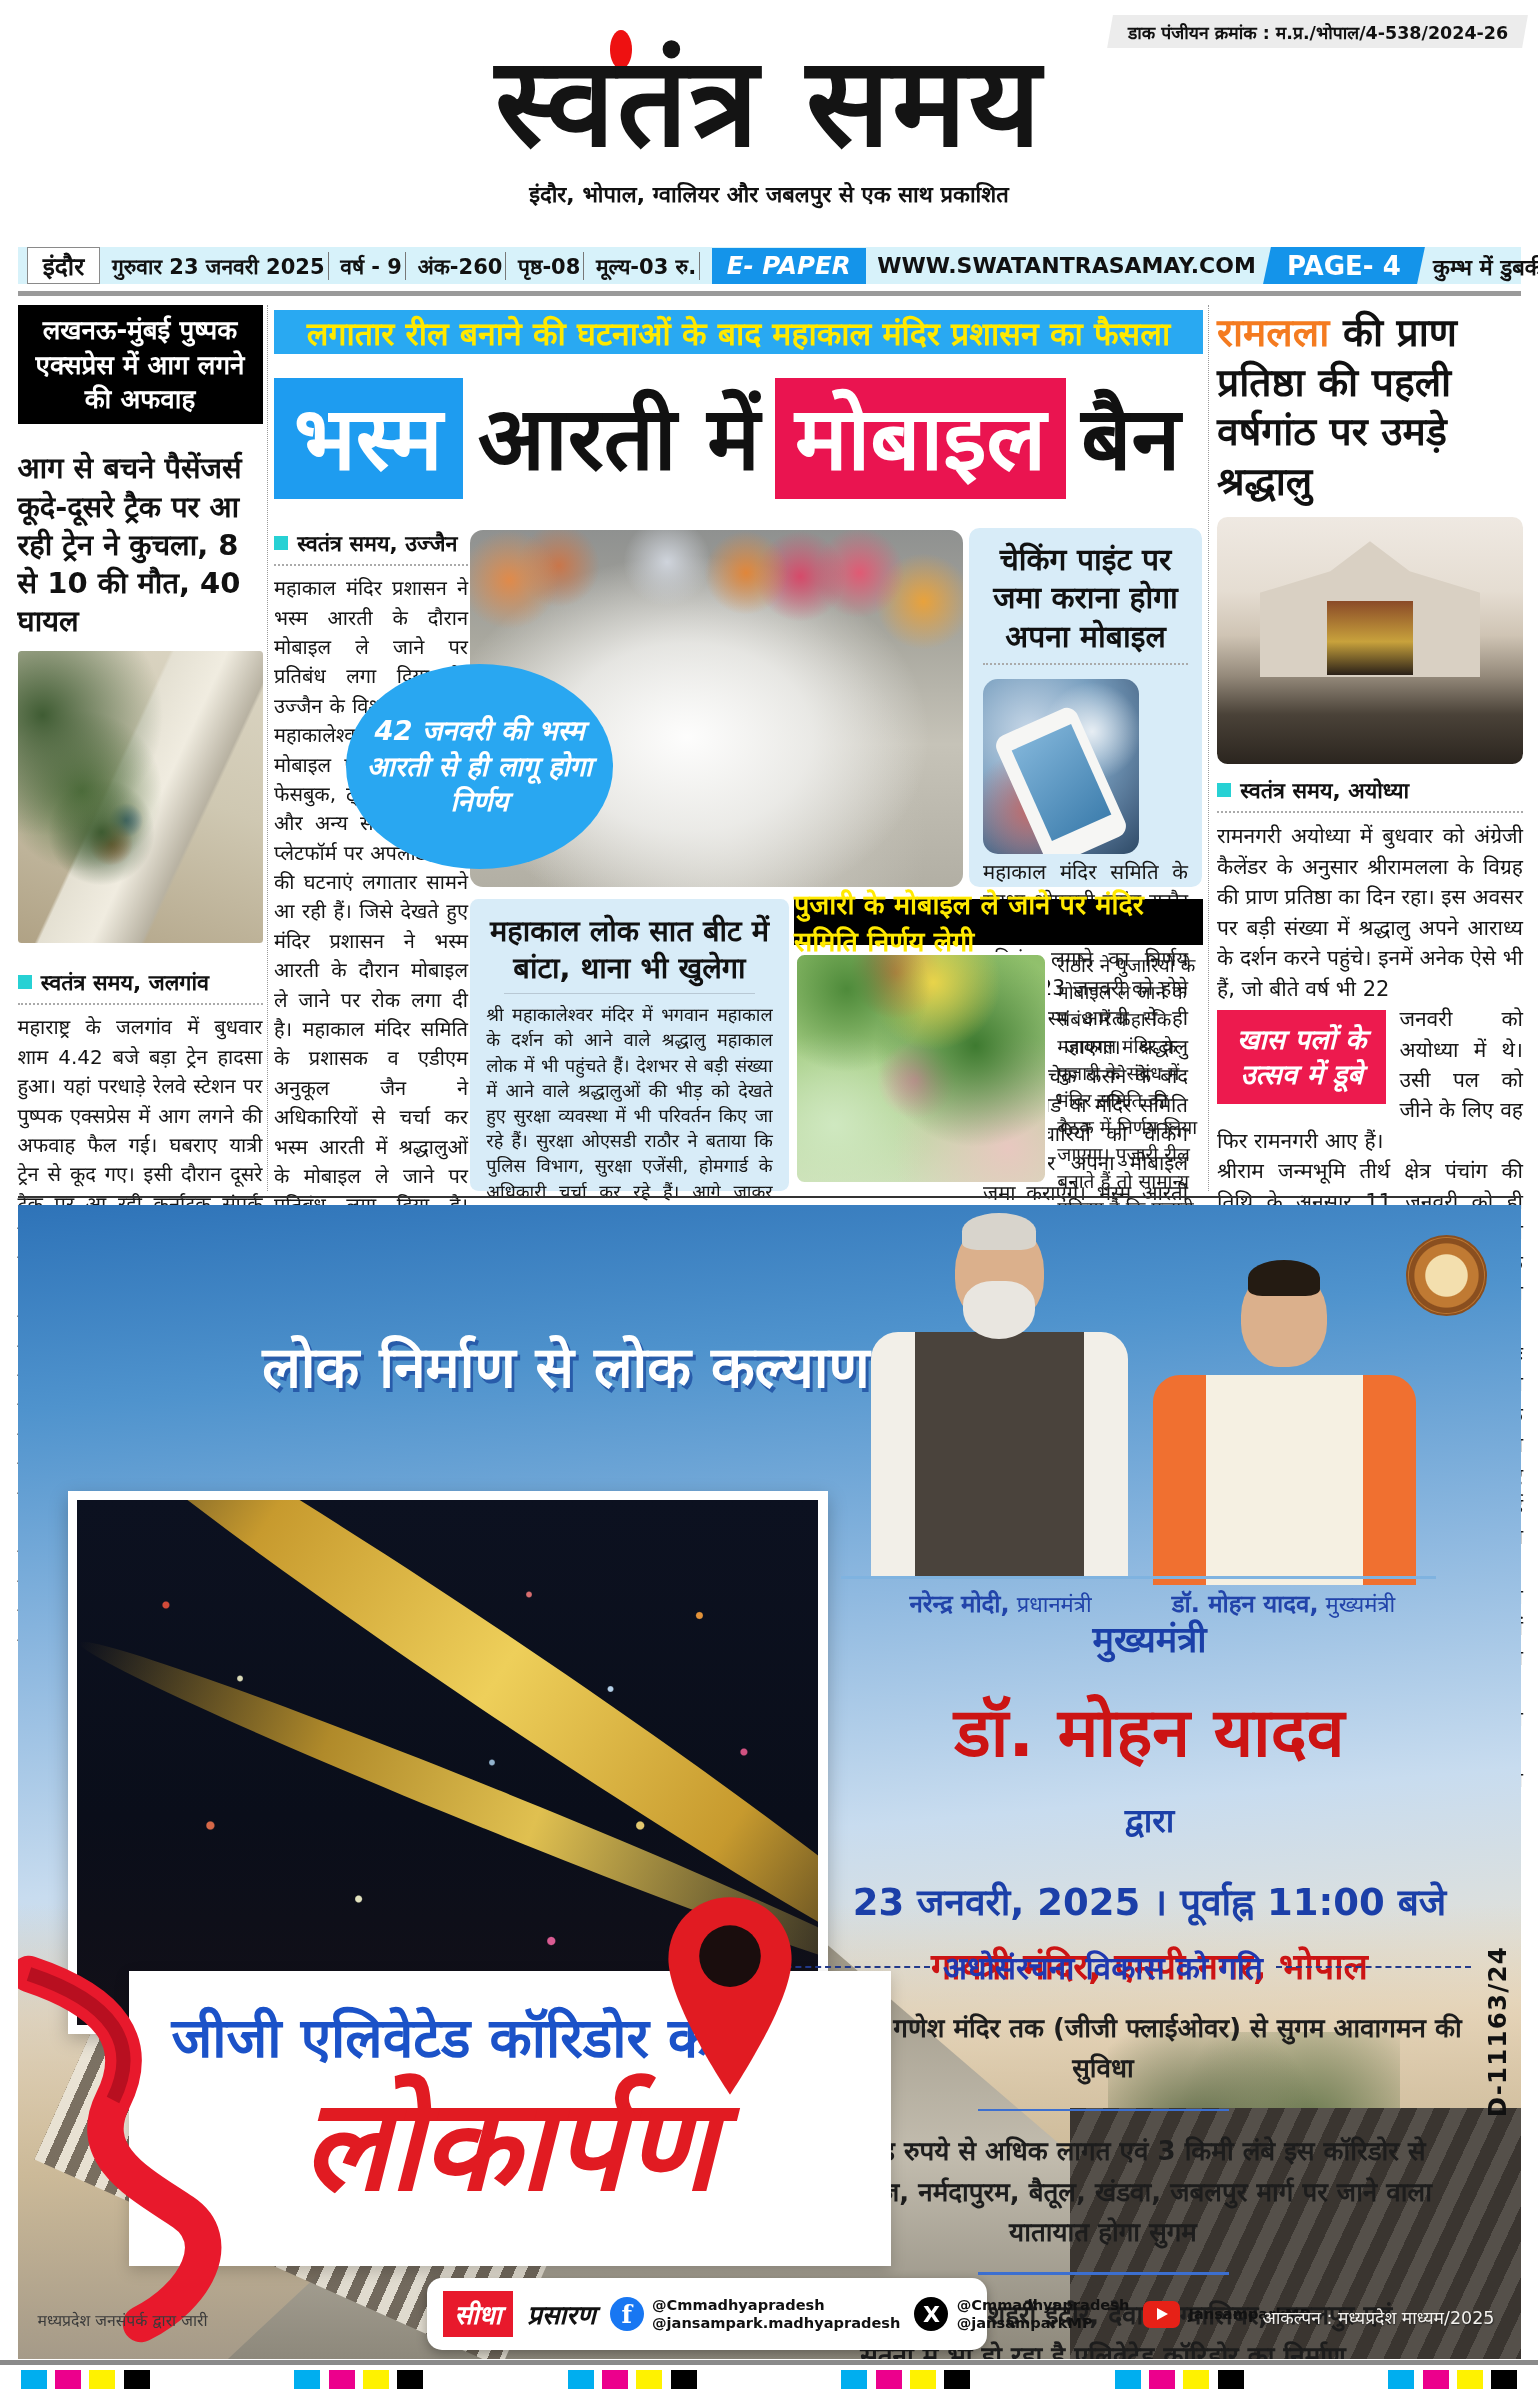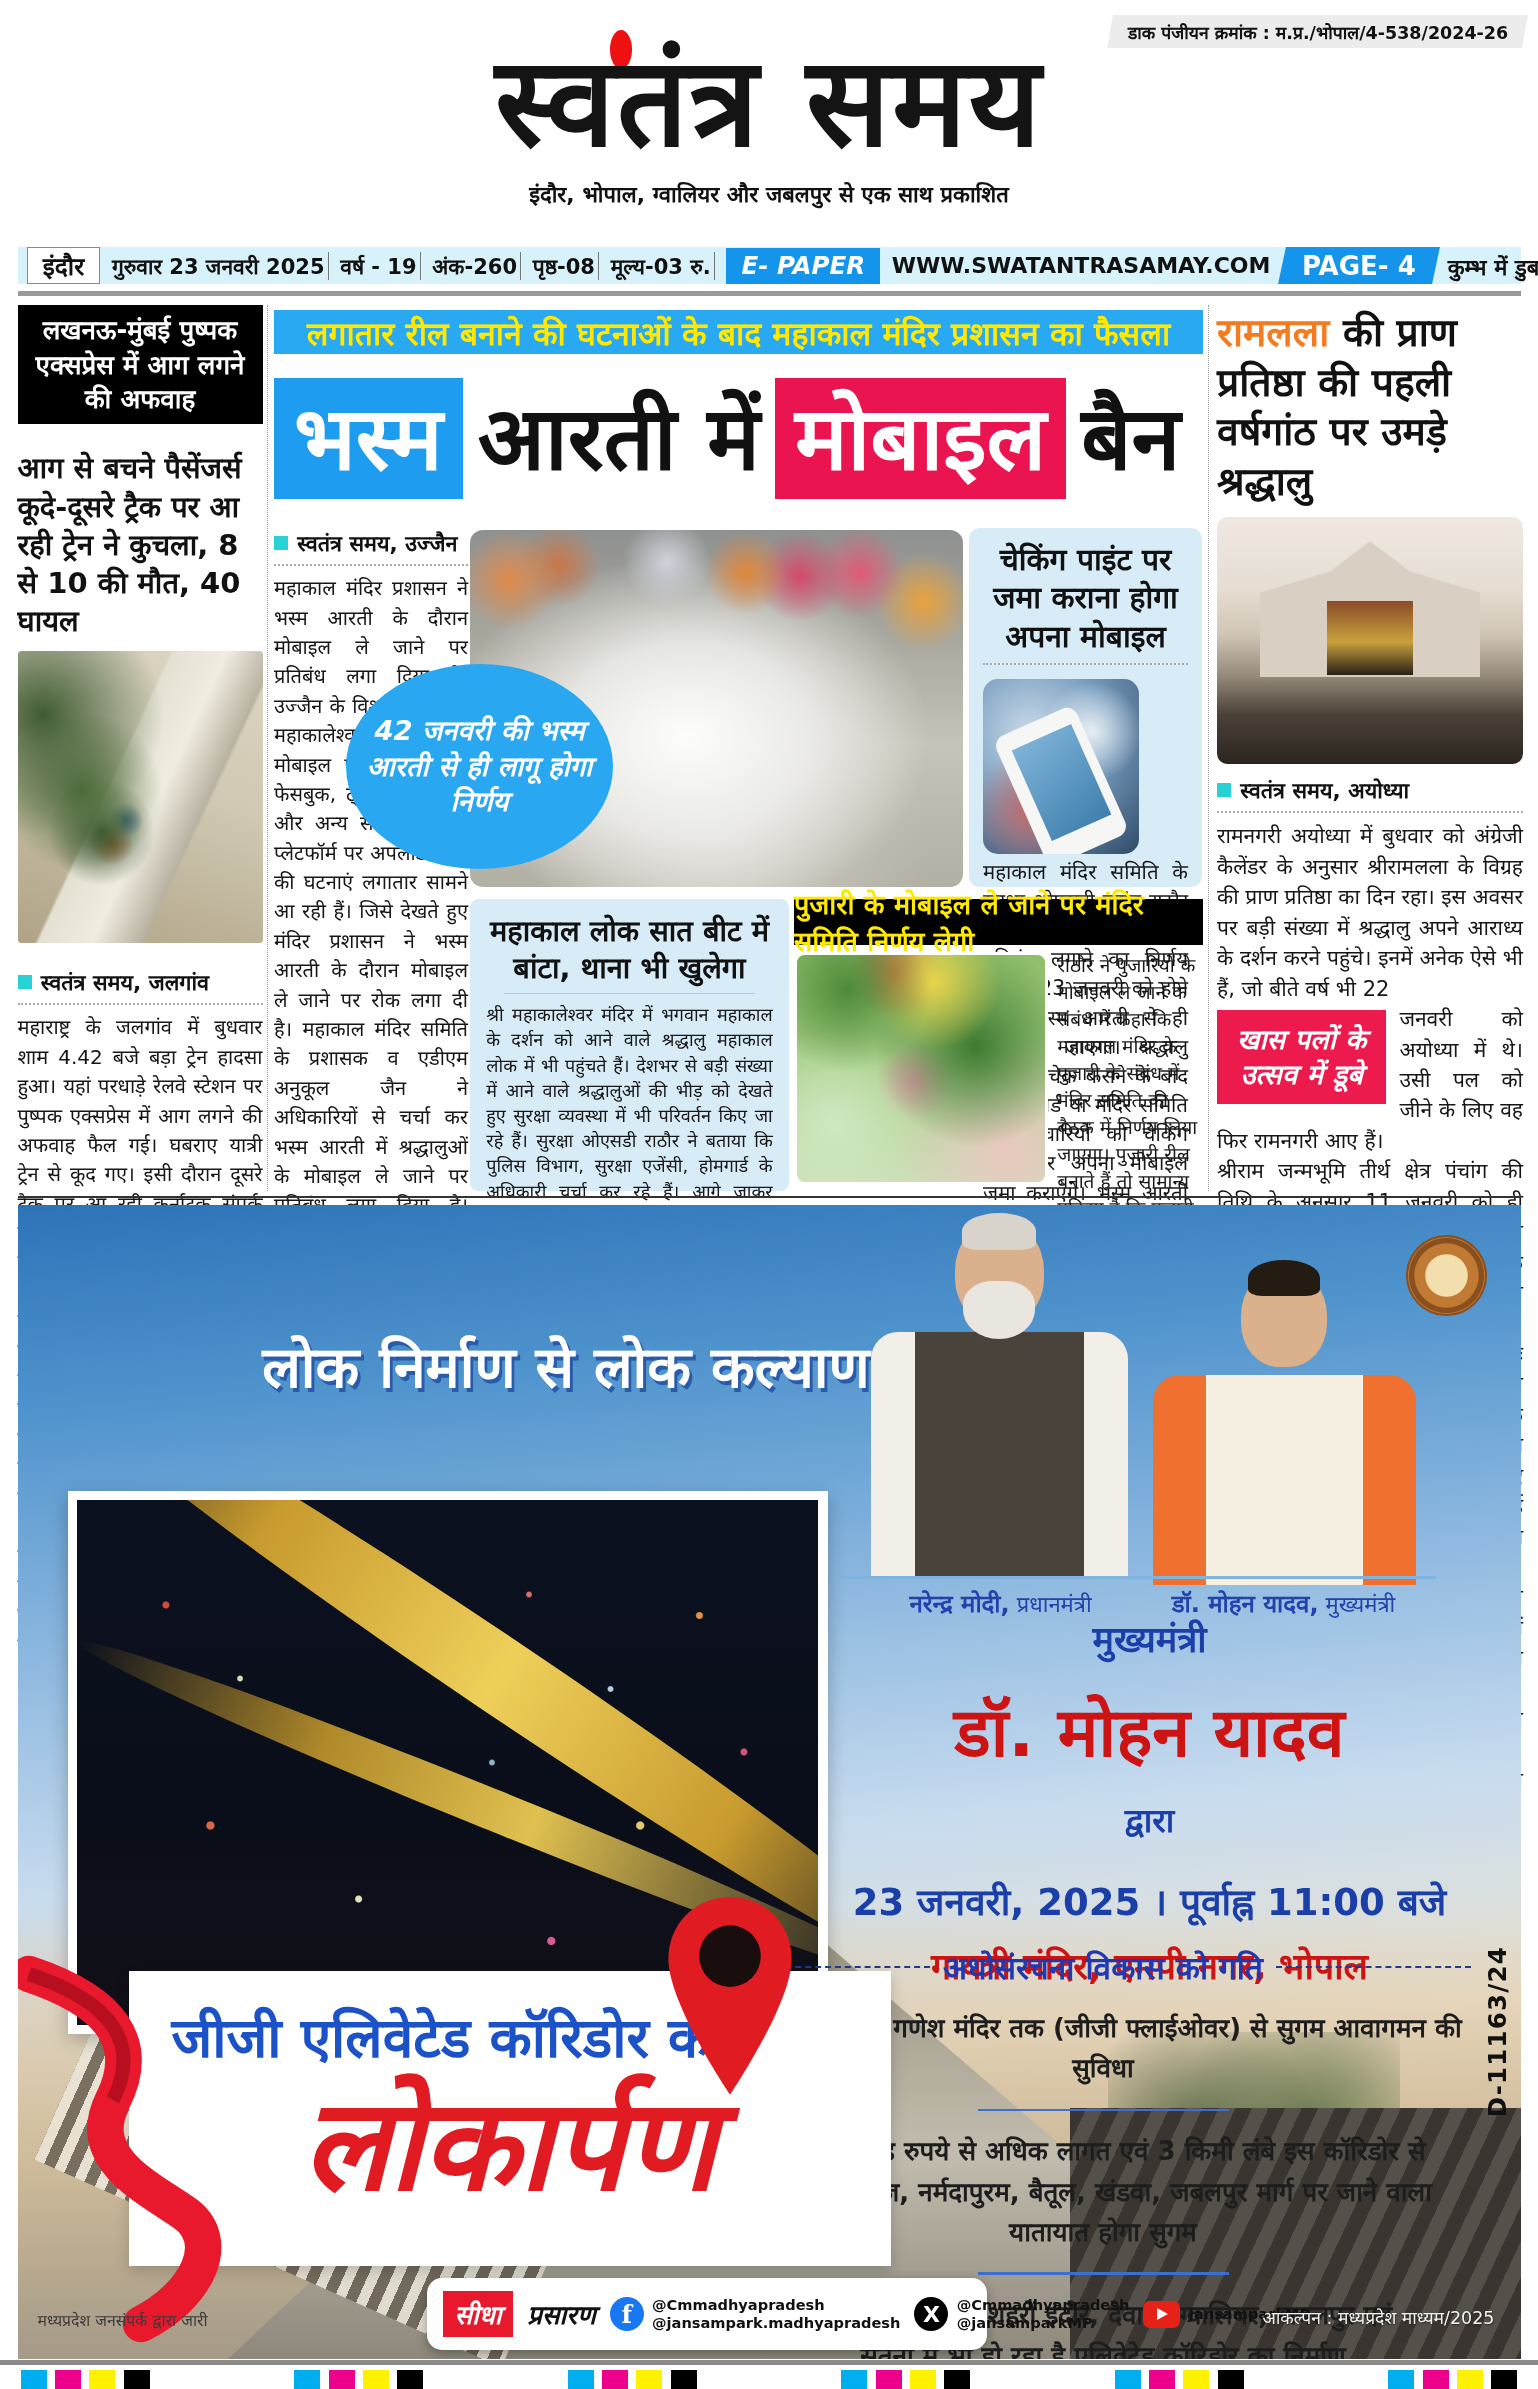--- a/index.html
+++ b/index.html
@@ -243,21 +243,21 @@
   </div>
   <div class="abs red-dot"></div>
   <div class="abs masthead">
     <div class="title">स्वतंत्र समय</div>
     <div class="tagline">इंदौर, भोपाल, ग्वालियर और जबलपुर से एक साथ प्रकाशित</div>
   </div>
 
   <div class="abs infobar">
     <span class="edition">इंदौर</span>
     <span class="seg">गुरुवार 23 जनवरी 2025</span>
-    <span class="seg">वर्ष - 19</span>
+    <span class="seg">वर्ष - 9</span>
     <span class="seg">अंक-260</span>
     <span class="seg">पृष्ठ-08</span>
     <span class="seg">मूल्य-03 रु.</span>
     <span class="epaper">E- PAPER</span>
     <span class="website">WWW.SWATANTRASAMAY.COM</span>
     <span class="page4">
         <span>PAGE- 4</span>
       </span>
     <span class="teaser">कुम्भ में डुबकी लगाती सरकार और जनता के मुद्दे</span>
   </div>

